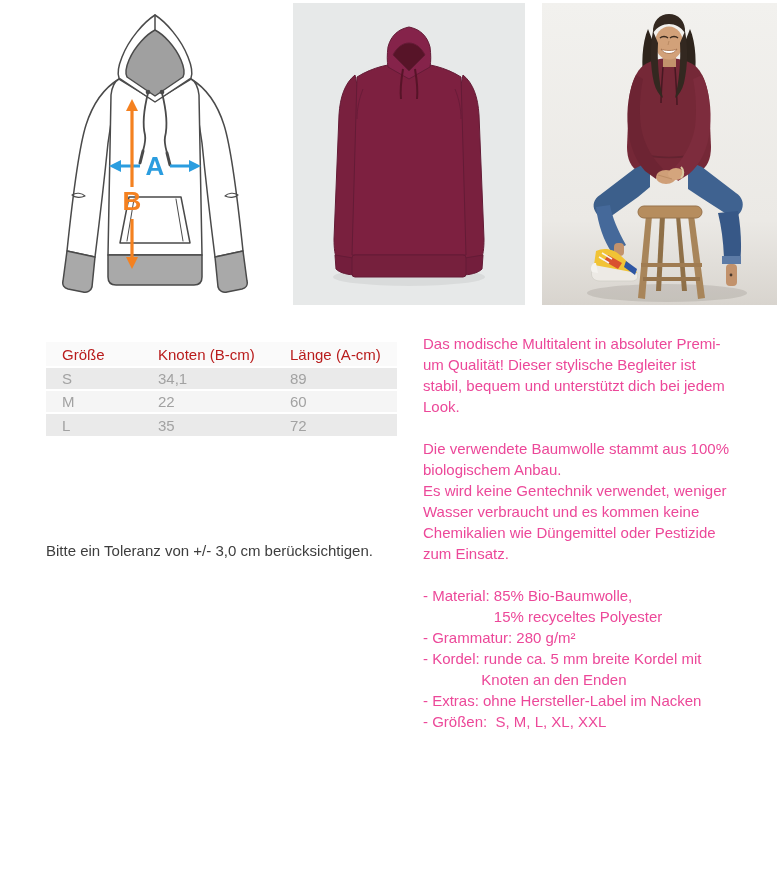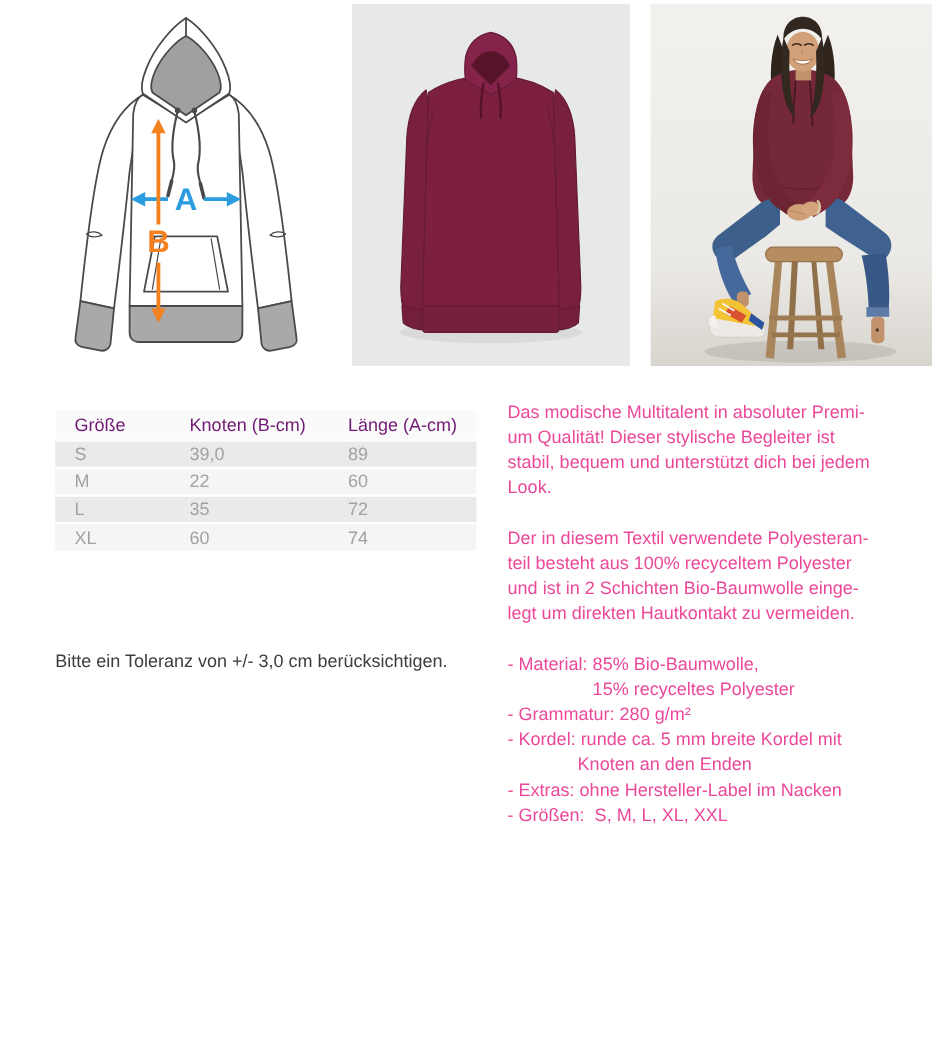--- a/index.html
+++ b/index.html
@@ -18,33 +18,33 @@
   .gallery svg { display: block; width: 100%; height: 100%; }
 
   
   .content { display: flex; align-items: flex-start; margin-top: 37px; }
   .left-col  { width: 351px; margin-left: 46px; flex: none; }
   .right-col { width: 345px; margin-left: 26px; margin-top: -9px; flex: none; }
 
   
   table.size-table { width: 100%; border-collapse: collapse; font-size: 15px; }
   table.size-table th {
-    font-weight: 400; text-align: left; color: #701a75;
+    font-weight: 400; text-align: left; color: #b91c1c;
     height: 25px; background: #fafafa; vertical-align: middle;
   }
   table.size-table td {
     color: #a2a2a2; height: 23px; vertical-align: middle;
   }
   table.size-table tbody tr { border-top: 2px solid #ffffff; }
   table.size-table tbody tr:nth-child(odd)  { background: #eaeaea; }
   table.size-table tbody tr:nth-child(even) { background: #f5f5f5; }
   table.size-table th:nth-child(1), table.size-table td:nth-child(1) { width: 112px; padding-left: 16px; }
   table.size-table th:nth-child(2), table.size-table td:nth-child(2) { width: 132px; }
 
-  .tolerance { margin-top: 84px; font-size: 15px; color: #3d3d3d; white-space: nowrap; }
+  .tolerance { margin-top: 106px; font-size: 15px; color: #3d3d3d; white-space: nowrap; }
 
   
   .right-col p {
     font-size: 15px; line-height: 21px; color: #ec4899;
     margin: 0 0 21px 0; white-space: pre;
   }
 
   .arrow-label { font-family: "Liberation Sans", sans-serif; font-weight: bold; font-size: 26px; }
 </style>
 </head>
@@ -193,52 +193,49 @@
       <thead>
         <tr>
           <th>Größe</th>
           <th>Knoten (B-cm)</th>
           <th>Länge (A-cm)</th>
         </tr>
       </thead>
       <tbody>
         <tr>
           <td>S</td>
-          <td>39,0</td>
+          <td>34,1</td>
           <td>89</td>
         </tr>
         <tr>
           <td>M</td>
           <td>22</td>
           <td>60</td>
         </tr>
         <tr>
           <td>L</td>
           <td>35</td>
           <td>72</td>
-        </tr>
-        <tr>
-          <td>XL</td>
-          <td>60</td>
-          <td>74</td>
         </tr>
       </tbody>
     </table>
     <p class="tolerance">Bitte ein Toleranz von +/- 3,0 cm berücksichtigen.</p>
   </div>
 
   <div class="right-col">
     <p>Das modische Multitalent in absoluter Premi-
 um Qualität! Dieser stylische Begleiter ist
 stabil, bequem und unterstützt dich bei jedem
 Look.</p>
-    <p>Der in diesem Textil verwendete Polyesteran-
-teil besteht aus 100% recyceltem Polyester
-und ist in 2 Schichten Bio-Baumwolle einge-
-legt um direkten Hautkontakt zu vermeiden.</p>
+    <p>Die verwendete Baumwolle stammt aus 100%
+biologischem Anbau.
+Es wird keine Gentechnik verwendet, weniger
+Wasser verbraucht und es kommen keine
+Chemikalien wie Düngemittel oder Pestizide
+zum Einsatz.</p>
     <p>- Material: 85% Bio-Baumwolle,
                  15% recyceltes Polyester
 - Grammatur: 280 g/m²
 - Kordel: runde ca. 5 mm breite Kordel mit
               Knoten an den Enden
 - Extras: ohne Hersteller-Label im Nacken
 - Größen:  S, M, L, XL, XXL</p>
   </div>
 </div>
 

